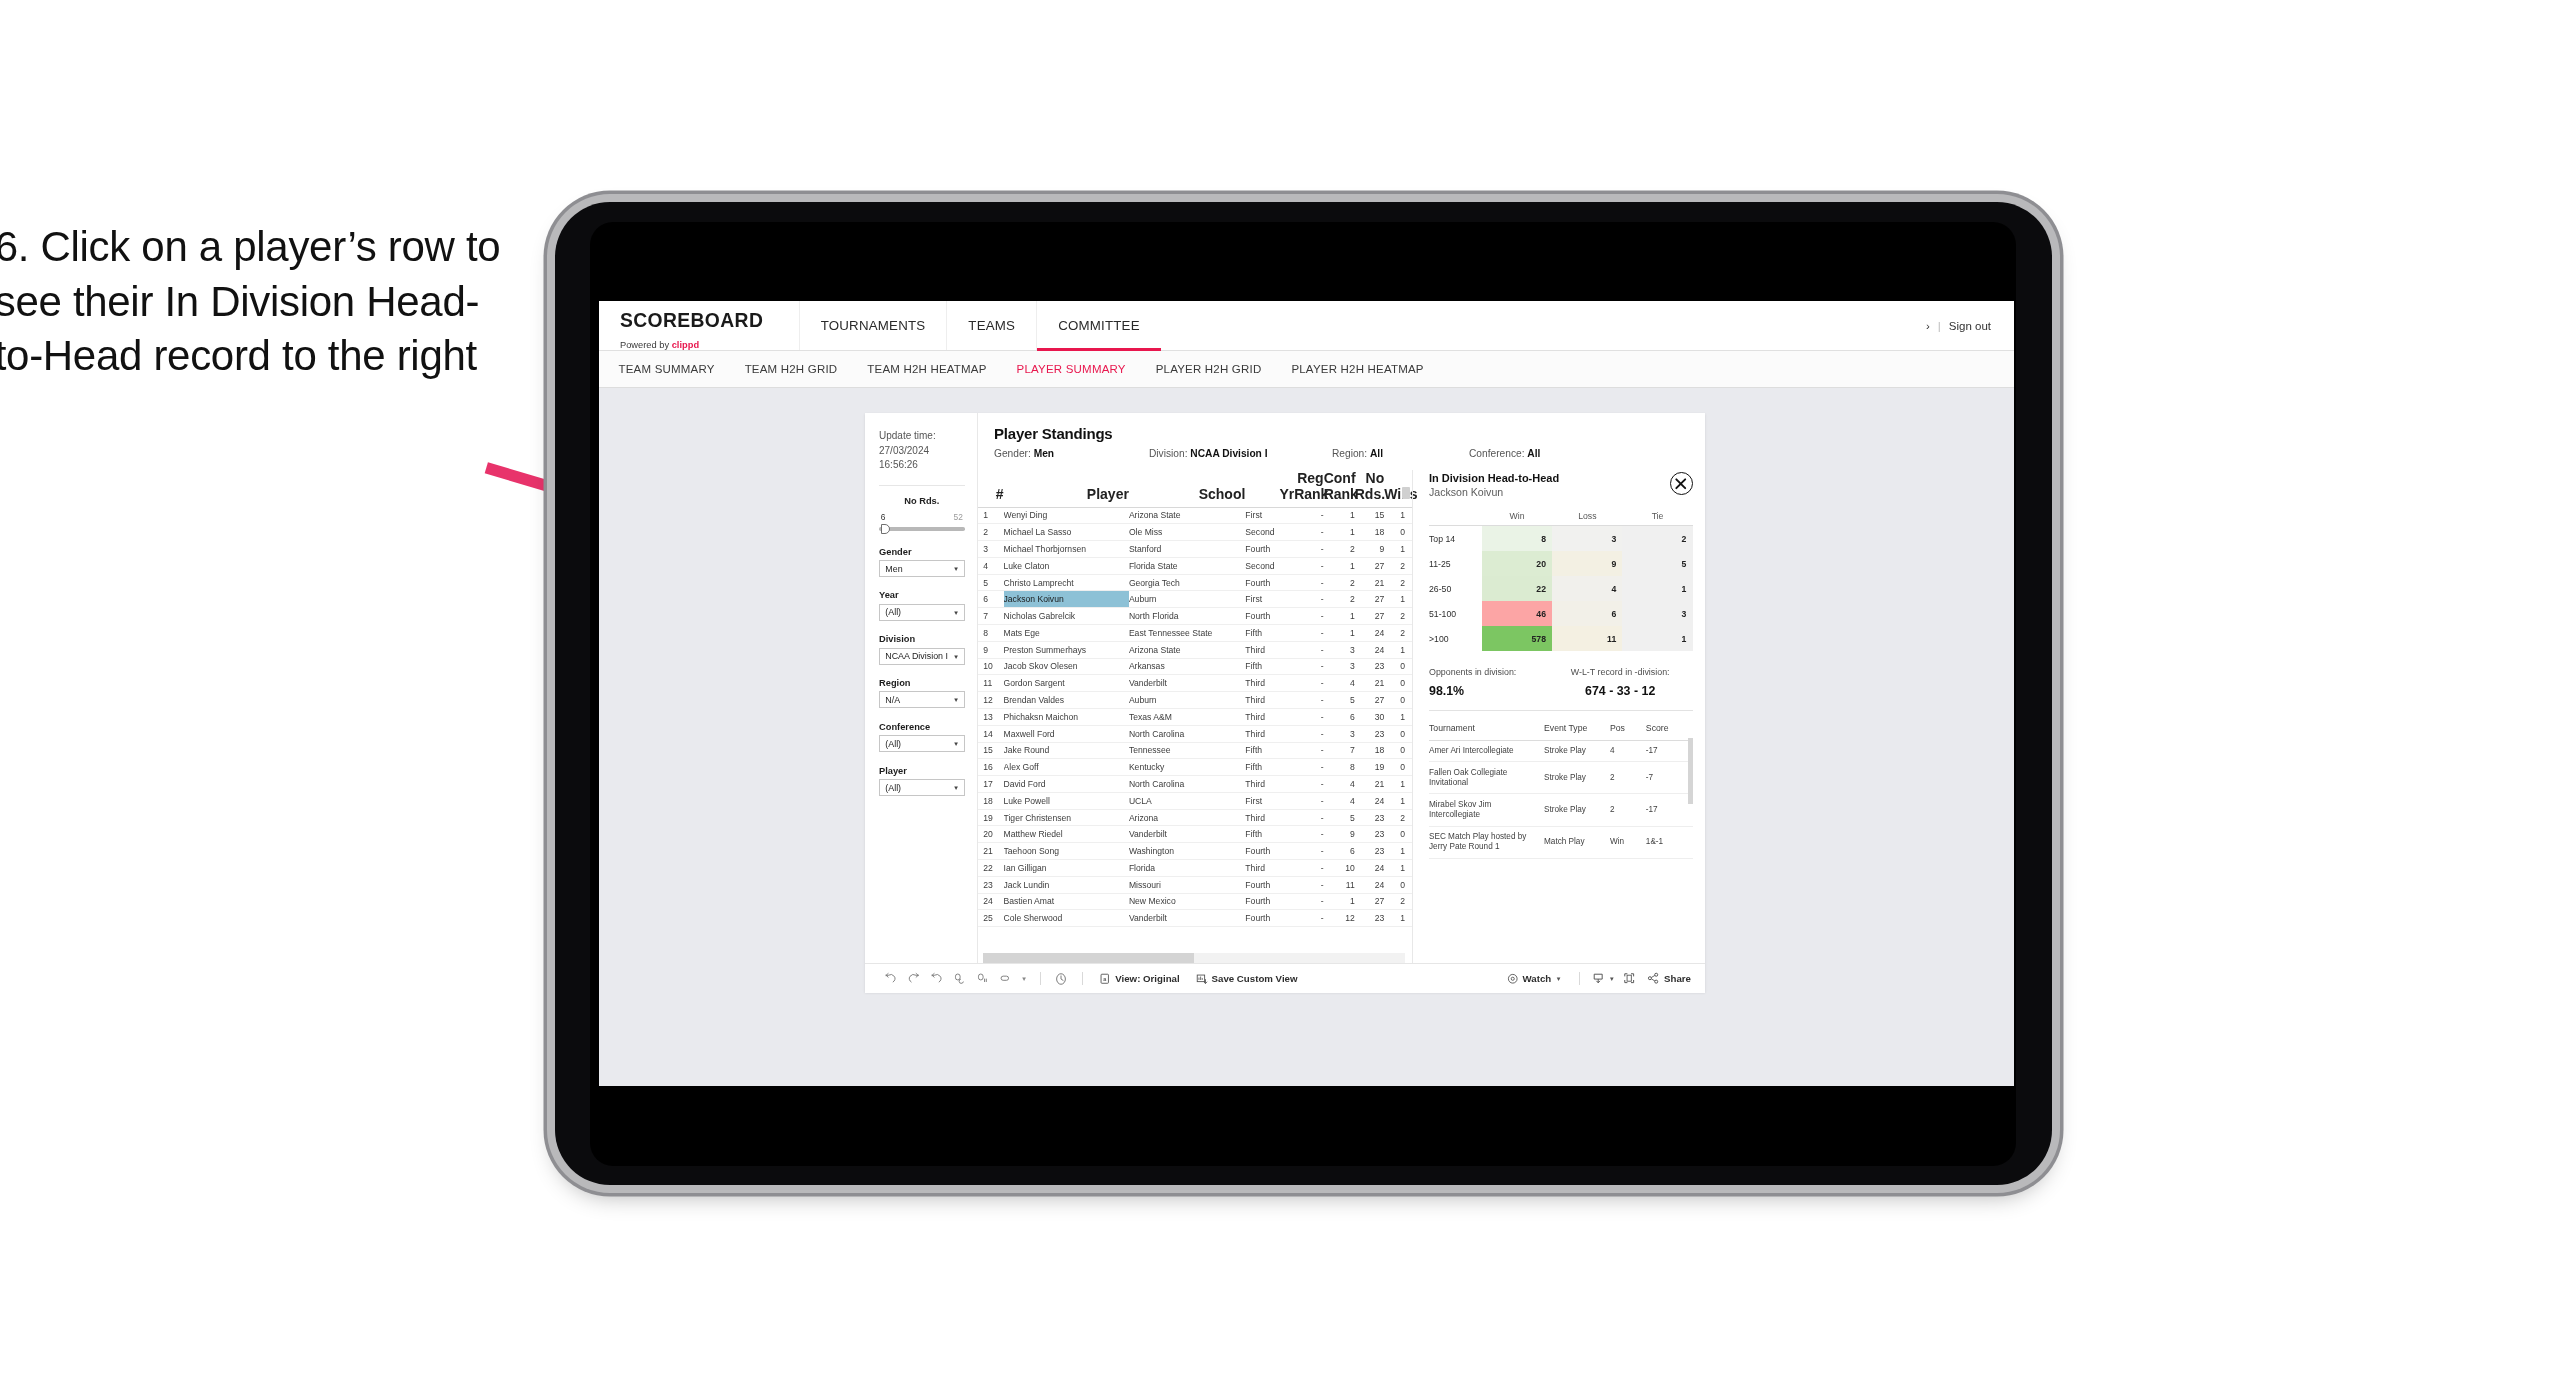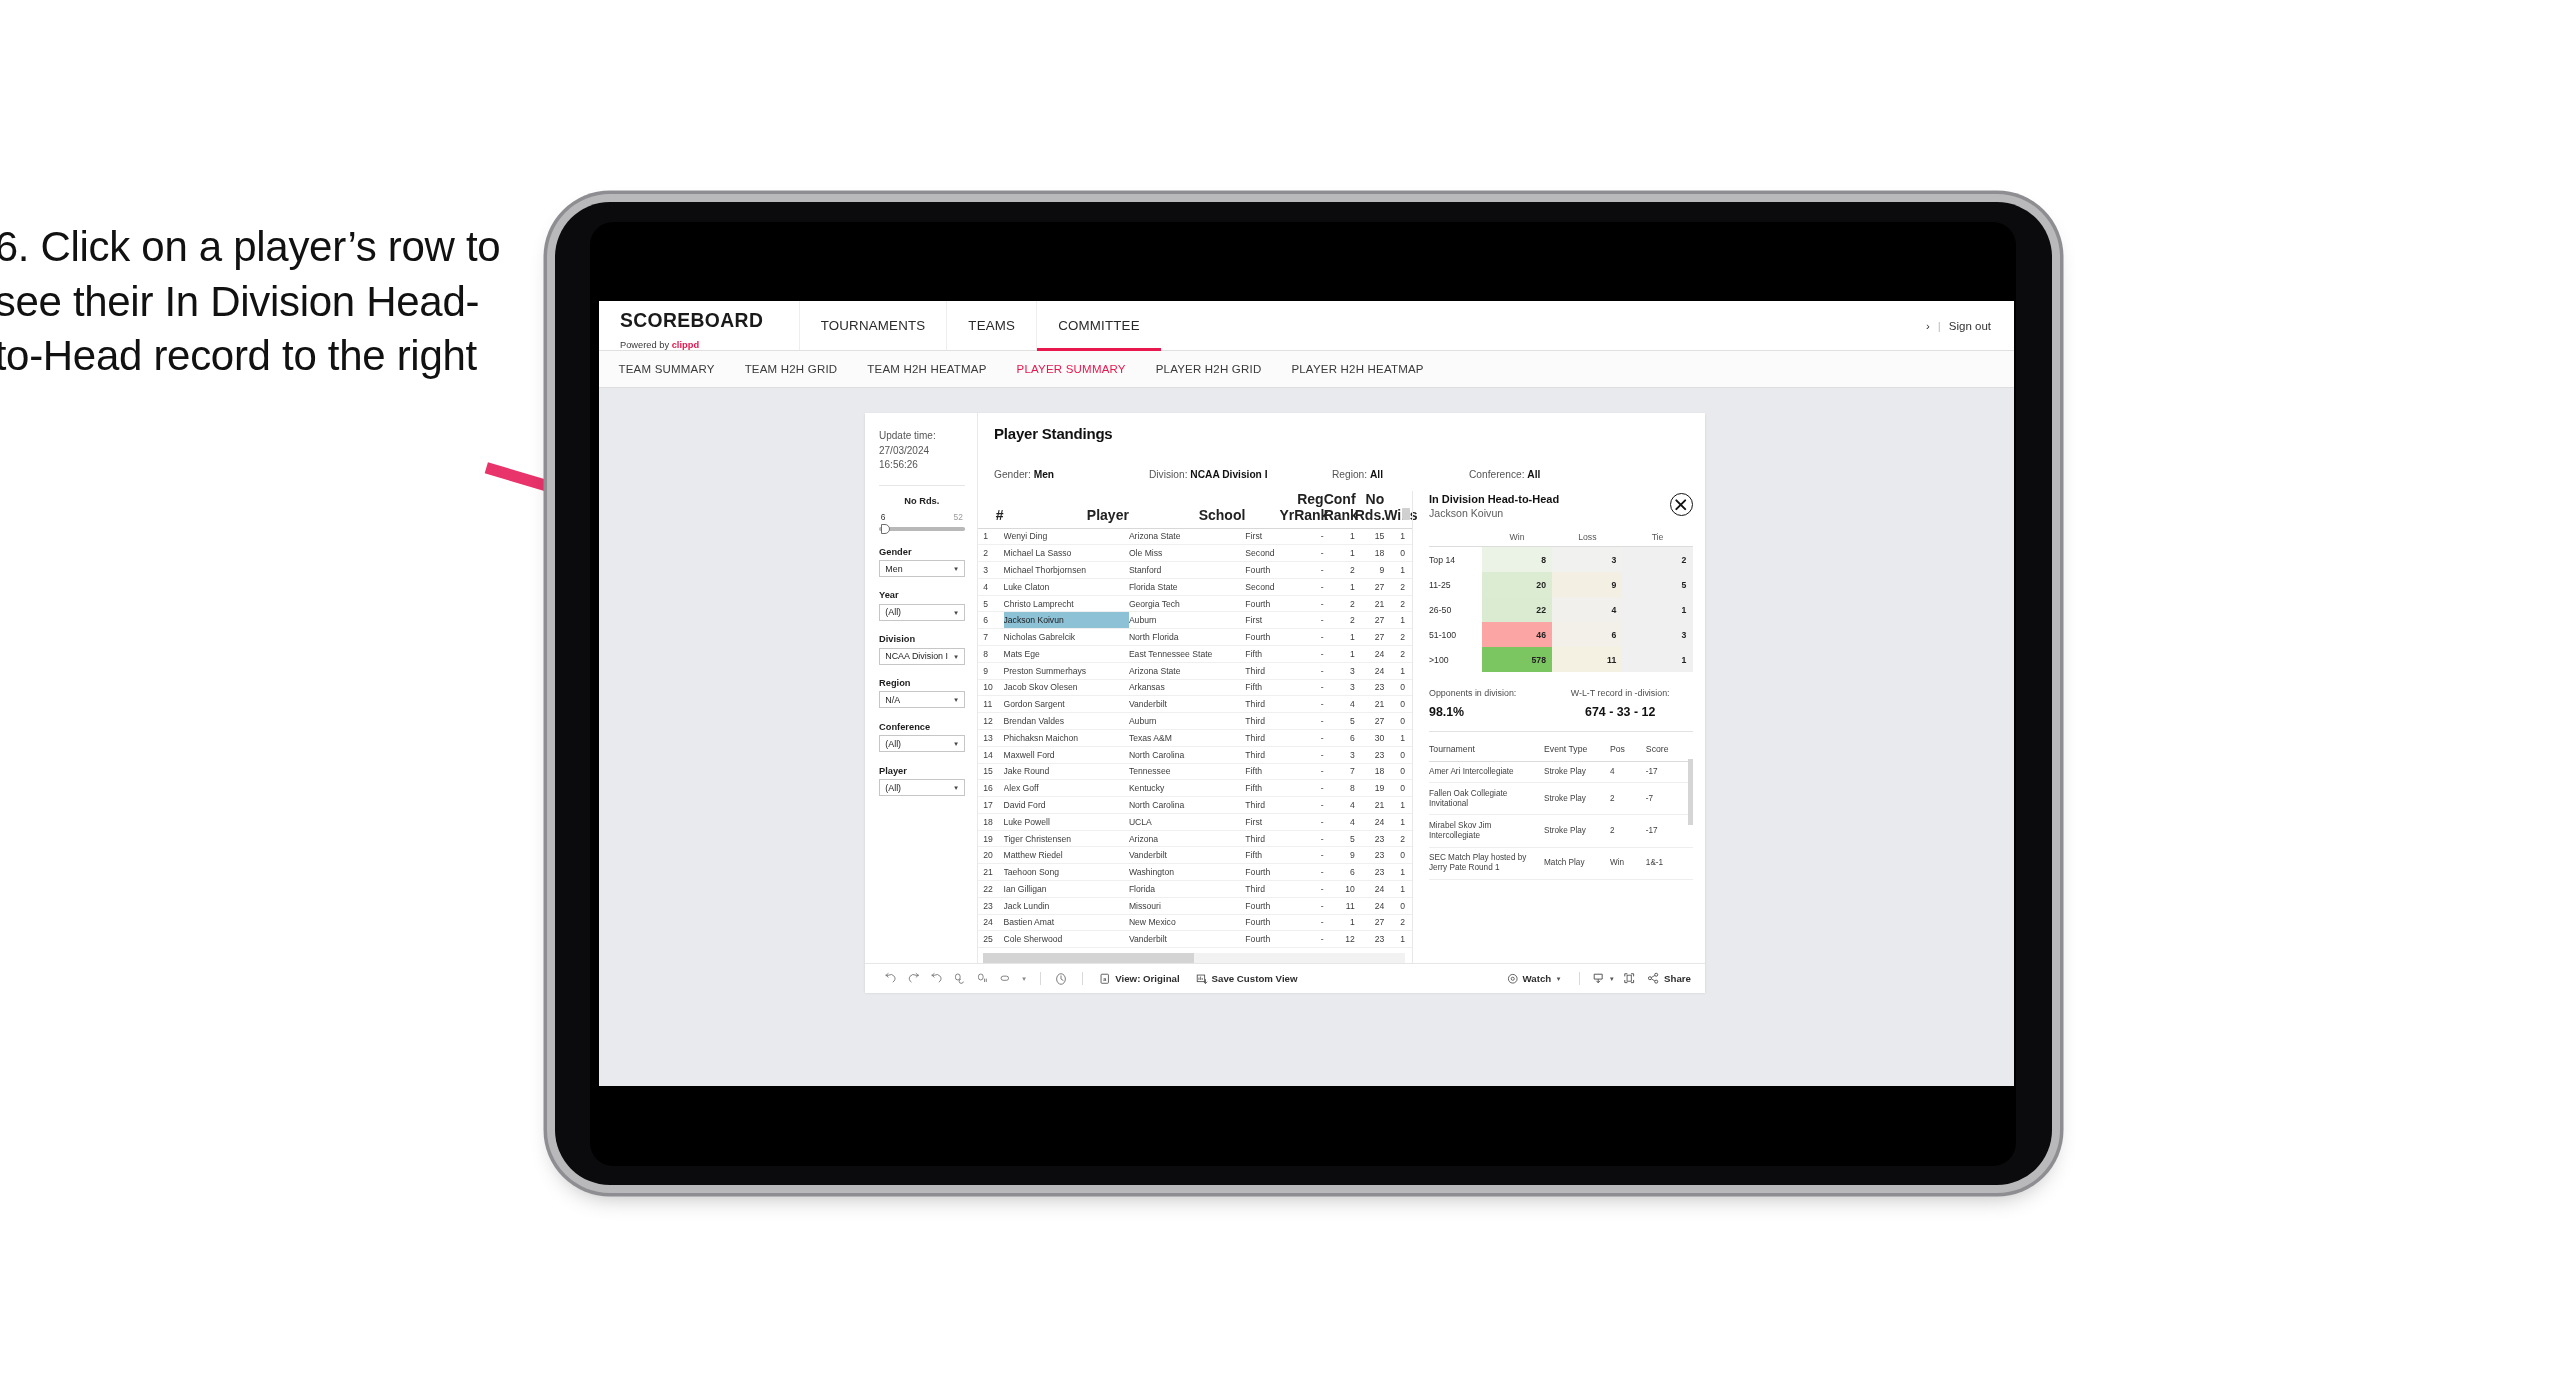--- a/index.html
+++ b/index.html
@@ -129,21 +129,21 @@
     display:flex; align-items:center; justify-content:space-between;
     padding: 0 4.4px 0 5.3px; font-size:8.9px; color:#222; cursor:pointer;
   }
   .f-select .caret { font-size:6.2px; color:#444; }
 
   
   #standings { flex:1; min-width:0; display:flex; flex-direction:column; }
   #standings-head { padding: 12.4px 0 0 16px; }
   #viz-title { font-size: 15px; font-weight:600; color:#111; letter-spacing:-0.2px; }
   #filter-summary {
-    display:flex; margin-top: 27px; font-size: 10.2px; color:#555; padding-right:10.6px;
+    display:flex; margin-top: 6px; font-size: 10.2px; color:#555; padding-right:10.6px;
   }
   #filter-summary .fs-item b { color:#111; font-weight:700; }
   #fs-gender { width: 155px; }
   #fs-division { width: 183px; }
   #fs-region { width: 137px; }
 
   #panes { display:flex; flex:1; min-height:0; margin-top: 10.6px; }
 
   
   #tablepane { width: 434px; display:flex; flex-direction:column; min-width:0; position:relative; }

